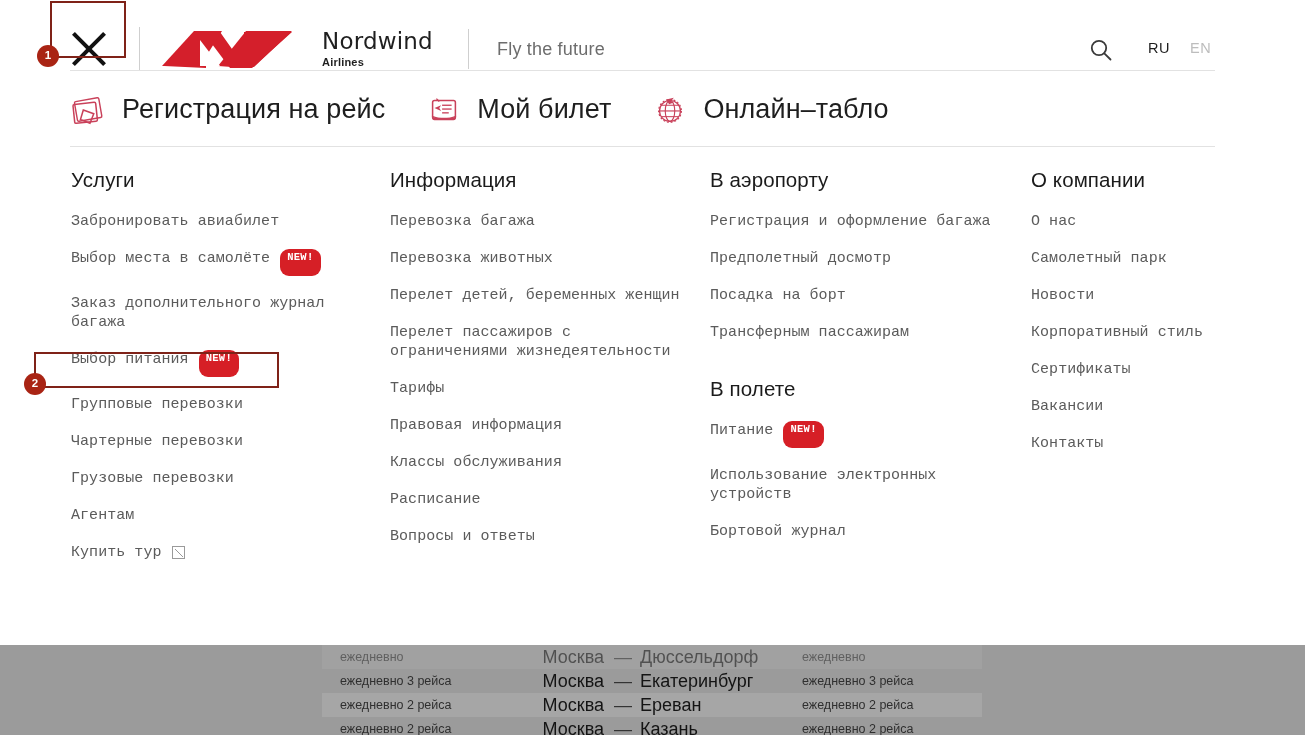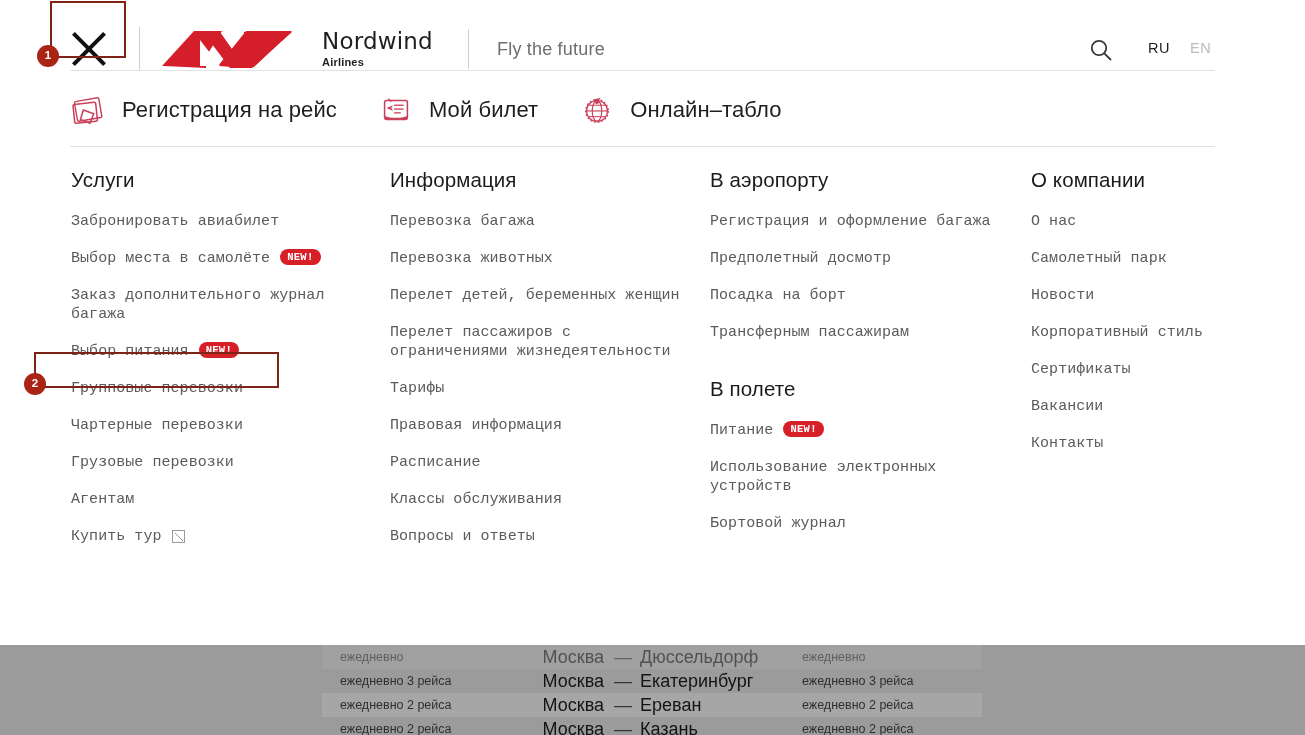--- a/index.html
+++ b/index.html
@@ -102,21 +102,21 @@
     left: 70px; top: 82px;
     height: 55px;
     display: flex; align-items: center; gap: 0;
   }
   .qn-item {
     display: flex; align-items: center; gap: 14px;
     margin-right: 40px; cursor: pointer;
   }
   .qn-icon { width: 38px; height: 38px; display: block; flex: none; }
   .qn-label {
-    font-size: 22px; color: #1e1e1e; white-space: nowrap;
+    font-size: 27px; color: #1e1e1e; white-space: nowrap;
     letter-spacing: .1px;
   }
 
   
   .columns {
     position: absolute;
     left: 0; top: 168px;
     width: 1305px;
   }
   .col { position: absolute; top: 0; }
@@ -144,21 +144,21 @@
   }
   .menu-link .txt { white-space: pre-line; }
 
   .badge-new {
     display: inline-block;
     background: #d61f26;
     color: #ffffff;
     font-size: 10.5px;
     font-weight: bold;
     letter-spacing: .3px;
-    padding: 2px 7px 2px 7px;
+    padding: 2px 7px 13px 7px;
     border-radius: 9px;
     margin-left: 10px;
     line-height: 12px;
     position: relative;
     top: 0px;
   }
   .ext-icon {
     display: inline-block;
     width: 13px; height: 13px;
     border: 1.4px solid #9a9a9a;
@@ -366,24 +366,24 @@
             <span class="txt">Перелет пассажиров с
 ограничениями жизнедеятельности</span>
           </div>
           <div class="menu-link">
             <span class="txt">Тарифы</span>
           </div>
           <div class="menu-link">
             <span class="txt">Правовая информация</span>
           </div>
           <div class="menu-link">
+            <span class="txt">Классы обслуживания</span>
+          </div>
+          <div class="menu-link">
             <span class="txt">Расписание</span>
-          </div>
-          <div class="menu-link">
-            <span class="txt">Классы обслуживания</span>
           </div>
           <div class="menu-link">
             <span class="txt">Вопросы и ответы</span>
           </div>
         </div>
     </div>
 
     <div class="col c2">
       <div class="col-title">В аэропорту</div>
       <div>

